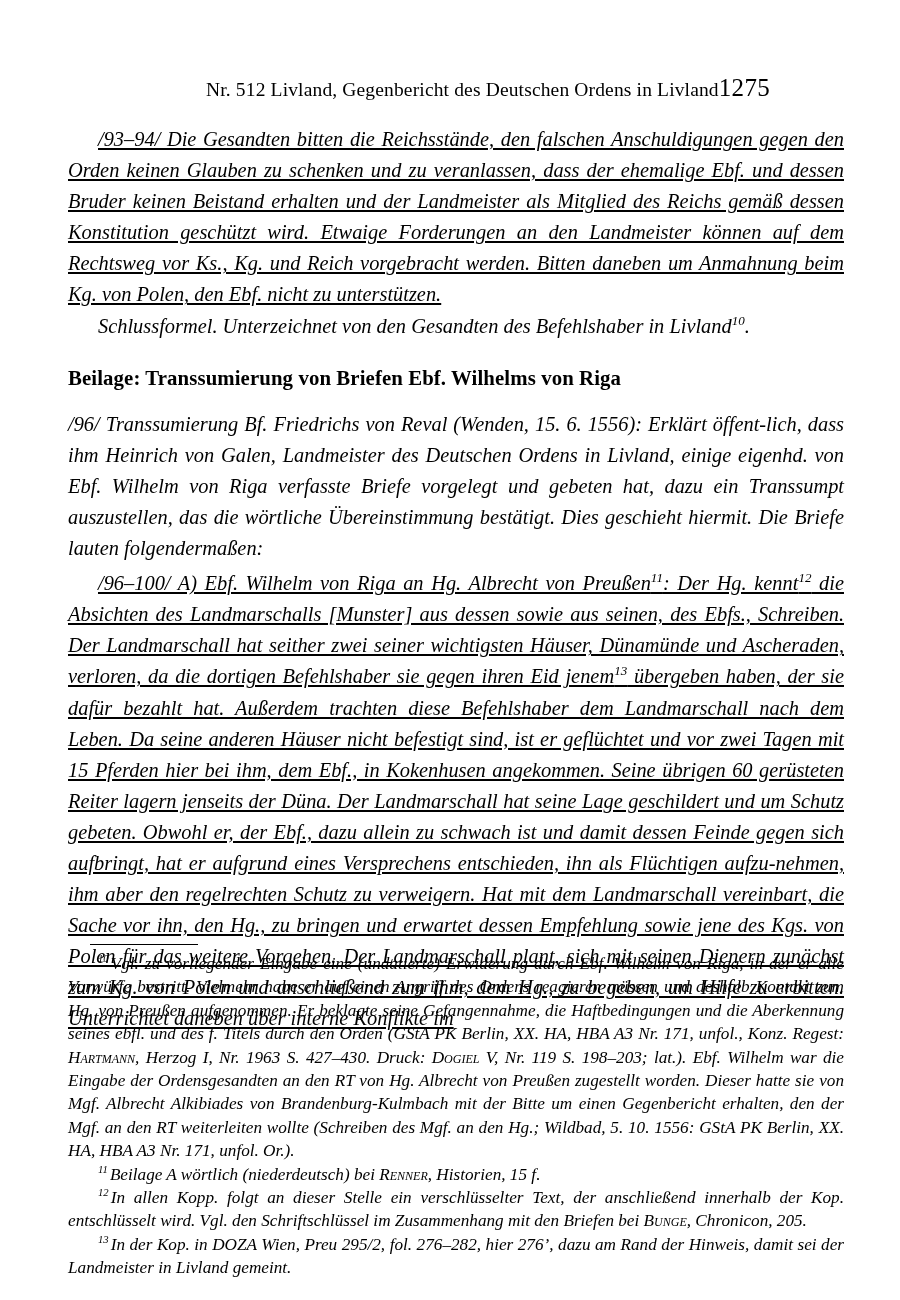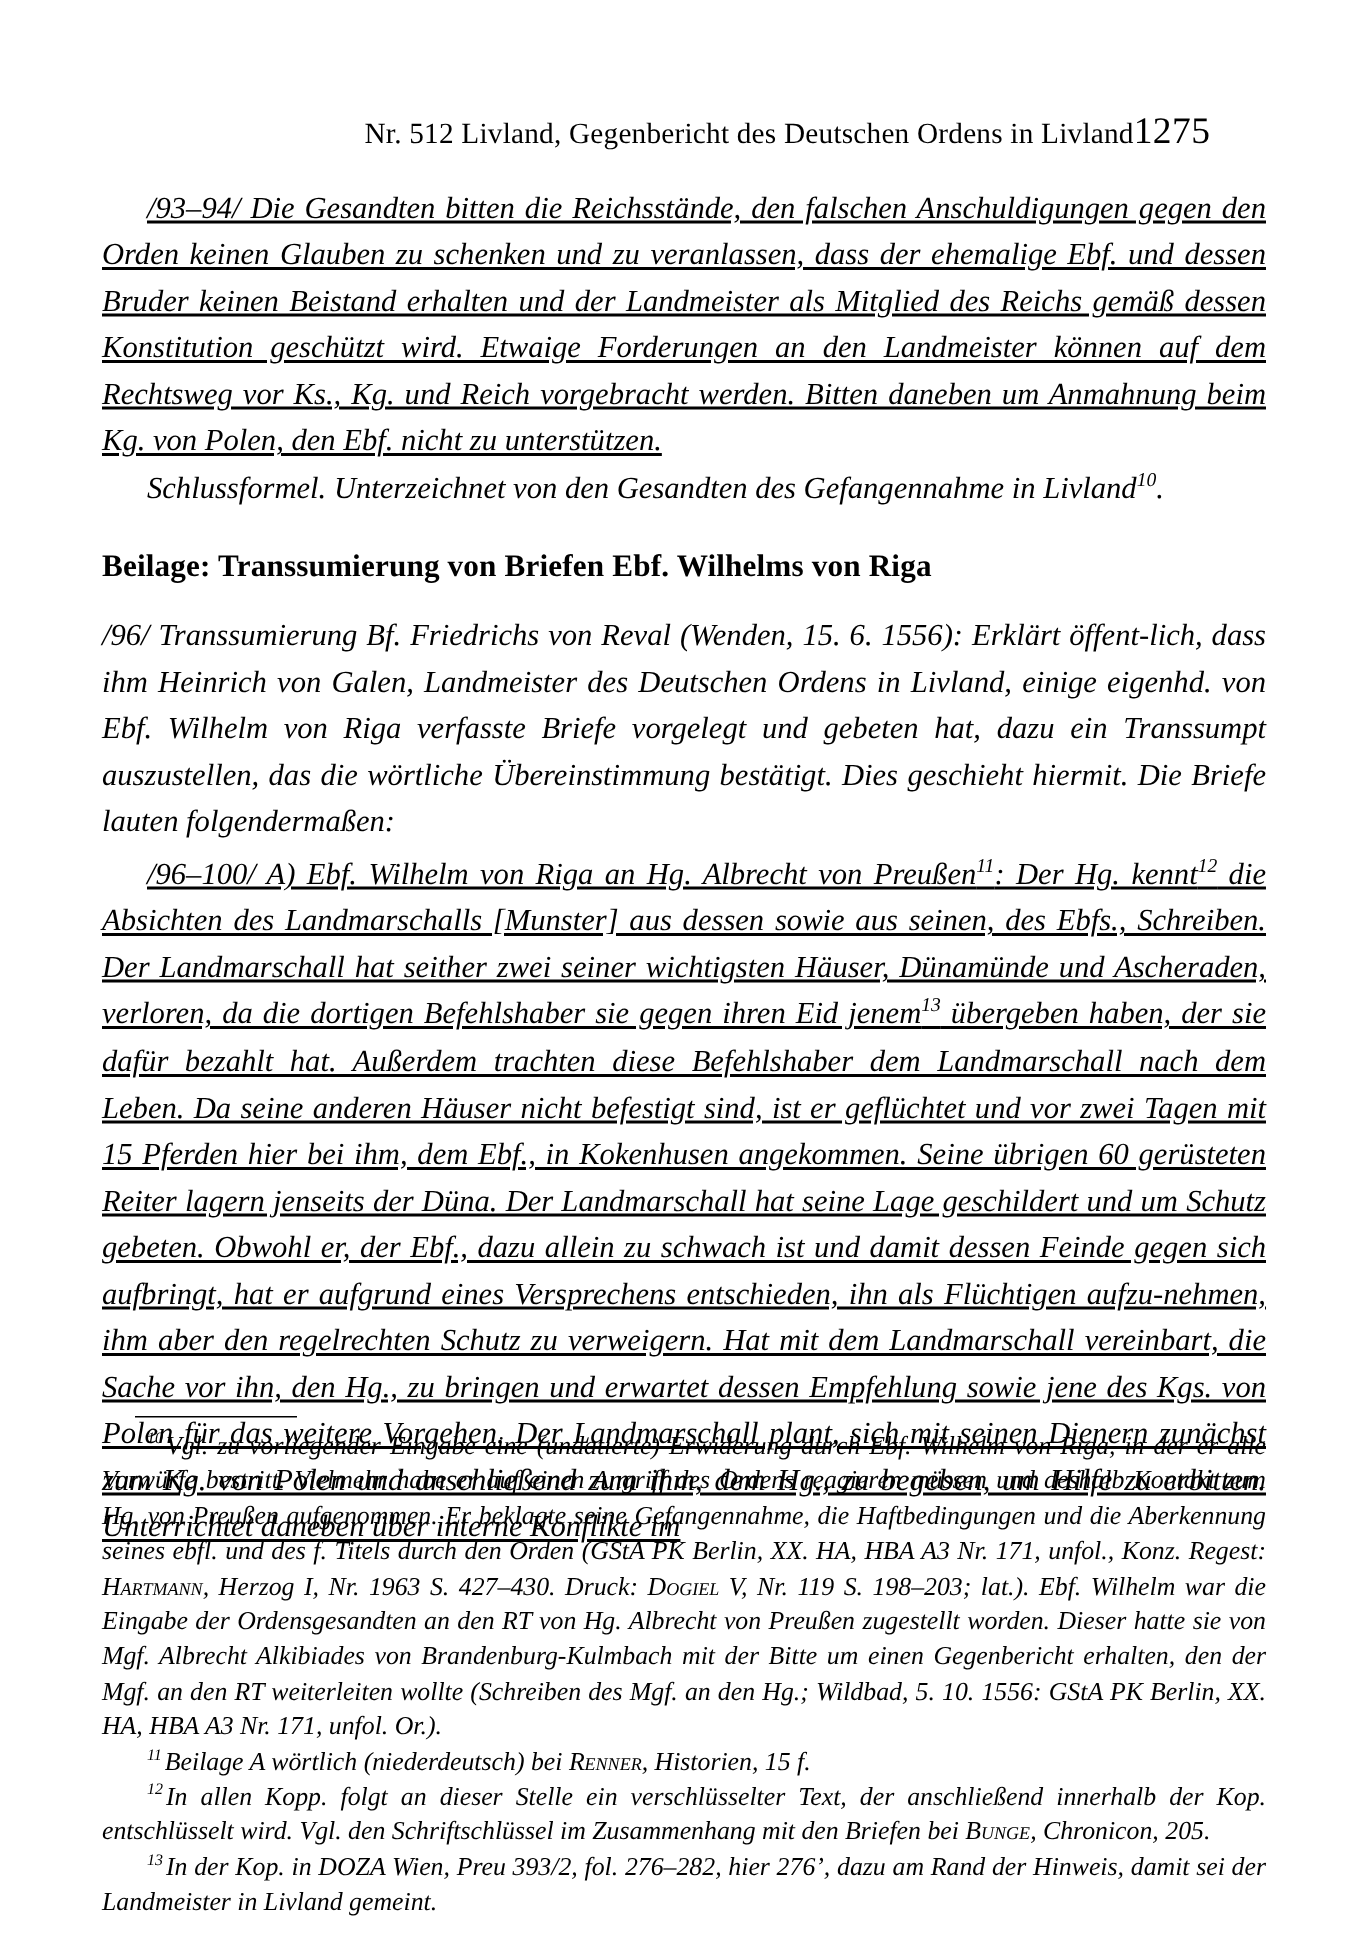--- a/index.html
+++ b/index.html
@@ -27,21 +27,21 @@
   }
 
   
   .runhead {
     position: absolute;
     left: 68px;
     top: 74px;
     width: 776px;
     display: flex;
     align-items: baseline;
-    justify-content: center;
+    justify-content: flex-start;
   }
   .runhead-title {
     font-size: 19.5px;
     letter-spacing: 0.15px;
     white-space: nowrap;
     padding-left: 138px;
   }
   .runhead-folio {
     font-size: 25px;
     letter-spacing: 0.3px;
@@ -134,21 +134,21 @@
   <div class="runhead">
     <span class="runhead-title">Nr. 512   Livland, Gegenbericht des Deutschen Ordens in Livland</span>
     <span class="runhead-folio">1275</span>
   </div>
 
   <div class="body-block">
 
     <p class="bodytext indent"><span>/93–94/ Die Gesandten bitten die Reichsstände, den falschen Anschuldigungen gegen den Orden keinen Glauben zu schenken und zu veranlassen, dass der ehemalige Ebf. und dessen Bruder keinen Beistand erhalten und der Landmeister als Mitglied des Reichs gemäß dessen Konstitution geschützt wird. Etwaige Forderungen an den Landmeister können auf dem Rechtsweg vor Ks., Kg. und Reich vorgebracht werden. Bitten daneben um Anmahnung beim Kg. von Polen, den Ebf. nicht zu unterstützen.</span></p>
 
     <p class="bodytext">
-        <span class="sub-line"><span>Schlussformel. Unterzeichnet von den Gesandten des Gefangennahme in Livland</span><sup>10</sup><span>.</span></span>
+        <span class="sub-line"><span>Schlussformel. Unterzeichnet von den Gesandten des Befehlshaber in Livland</span><sup>10</sup><span>.</span></span>
       </p>
 
     <div class="gap-before-heading"></div>
 
     <h2 class="beilage">Beilage:  Transsumierung von Briefen Ebf. Wilhelms von Riga</h2>
 
     <div class="gap-after-heading"></div>
 
     <p class="bodytext"><span>/96/ Transsumierung Bf. Friedrichs von Reval (Wenden, 15. 6. 1556): Erklärt öffent-lich, dass ihm Heinrich von Galen, Landmeister des Deutschen Ordens in Livland, einige eigenhd. von Ebf. Wilhelm von Riga verfasste Briefe vorgelegt und gebeten hat, dazu ein Transsumpt auszustellen, das die wörtliche Übereinstimmung bestätigt. Dies geschieht hiermit. Die Briefe lauten folgendermaßen:</span></p>
 
@@ -161,17 +161,17 @@
   <div class="footnotes">
 
     <div class="fn-rule"></div>
 
     <p class="footnote"><sup>10</sup><span>Vgl. zu vorliegender Eingabe eine (undatierte) Erwiderung durch Ebf. Wilhelm von Riga, in der er alle Vorwürfe bestritt. Vielmehr habe er auf einen Angriff des Ordens reagieren müssen und deshalb Kontakt zum Hg. von Preußen aufgenommen. Er beklagte seine Gefangennahme, die Haftbedingungen und die Aberkennung seines ebfl. und des f. Titels durch den Orden (GStA PK Berlin, XX. HA, HBA A3 Nr. 171, unfol., Konz. Regest: </span><span class="smallcaps">Hartmann</span><span>, Herzog I, Nr. 1963 S. 427–430. Druck: </span><span class="smallcaps">Dogiel</span><span> V, Nr. 119 S. 198–203; lat.). Ebf. Wilhelm war die Eingabe der Ordensgesandten an den RT von Hg. Albrecht von Preußen zugestellt worden. Dieser hatte sie von Mgf. Albrecht Alkibiades von Brandenburg-Kulmbach mit der Bitte um einen Gegenbericht erhalten, den der Mgf. an den RT weiterleiten wollte (Schreiben des Mgf. an den Hg.; Wildbad, 5. 10. 1556: GStA PK Berlin, XX. HA, HBA A3 Nr. 171, unfol. Or.).</span></p>
 
     <p class="footnote"><sup>11</sup><span>Beilage A wörtlich (niederdeutsch) bei </span><span class="smallcaps">Renner</span><span>, Historien, 15 f.</span></p>
 
     <p class="footnote"><sup>12</sup><span>In allen Kopp. folgt an dieser Stelle ein verschlüsselter Text, der anschließend innerhalb der Kop. entschlüsselt wird. Vgl. den Schriftschlüssel im Zusammenhang mit den Briefen bei </span><span class="smallcaps">Bunge</span><span>, Chronicon, 205.</span></p>
 
-    <p class="footnote"><sup>13</sup><span>In der Kop. in DOZA Wien, Preu 393/2, fol. 276–282, hier 276’, dazu am Rand der Hinweis, damit sei der Landmeister in Livland gemeint.</span></p>
+    <p class="footnote"><sup>13</sup><span>In der Kop. in DOZA Wien, Preu 295/2, fol. 276–282, hier 276’, dazu am Rand der Hinweis, damit sei der Landmeister in Livland gemeint.</span></p>
 
   </div>
 
 </div>
 
 </body></html>

